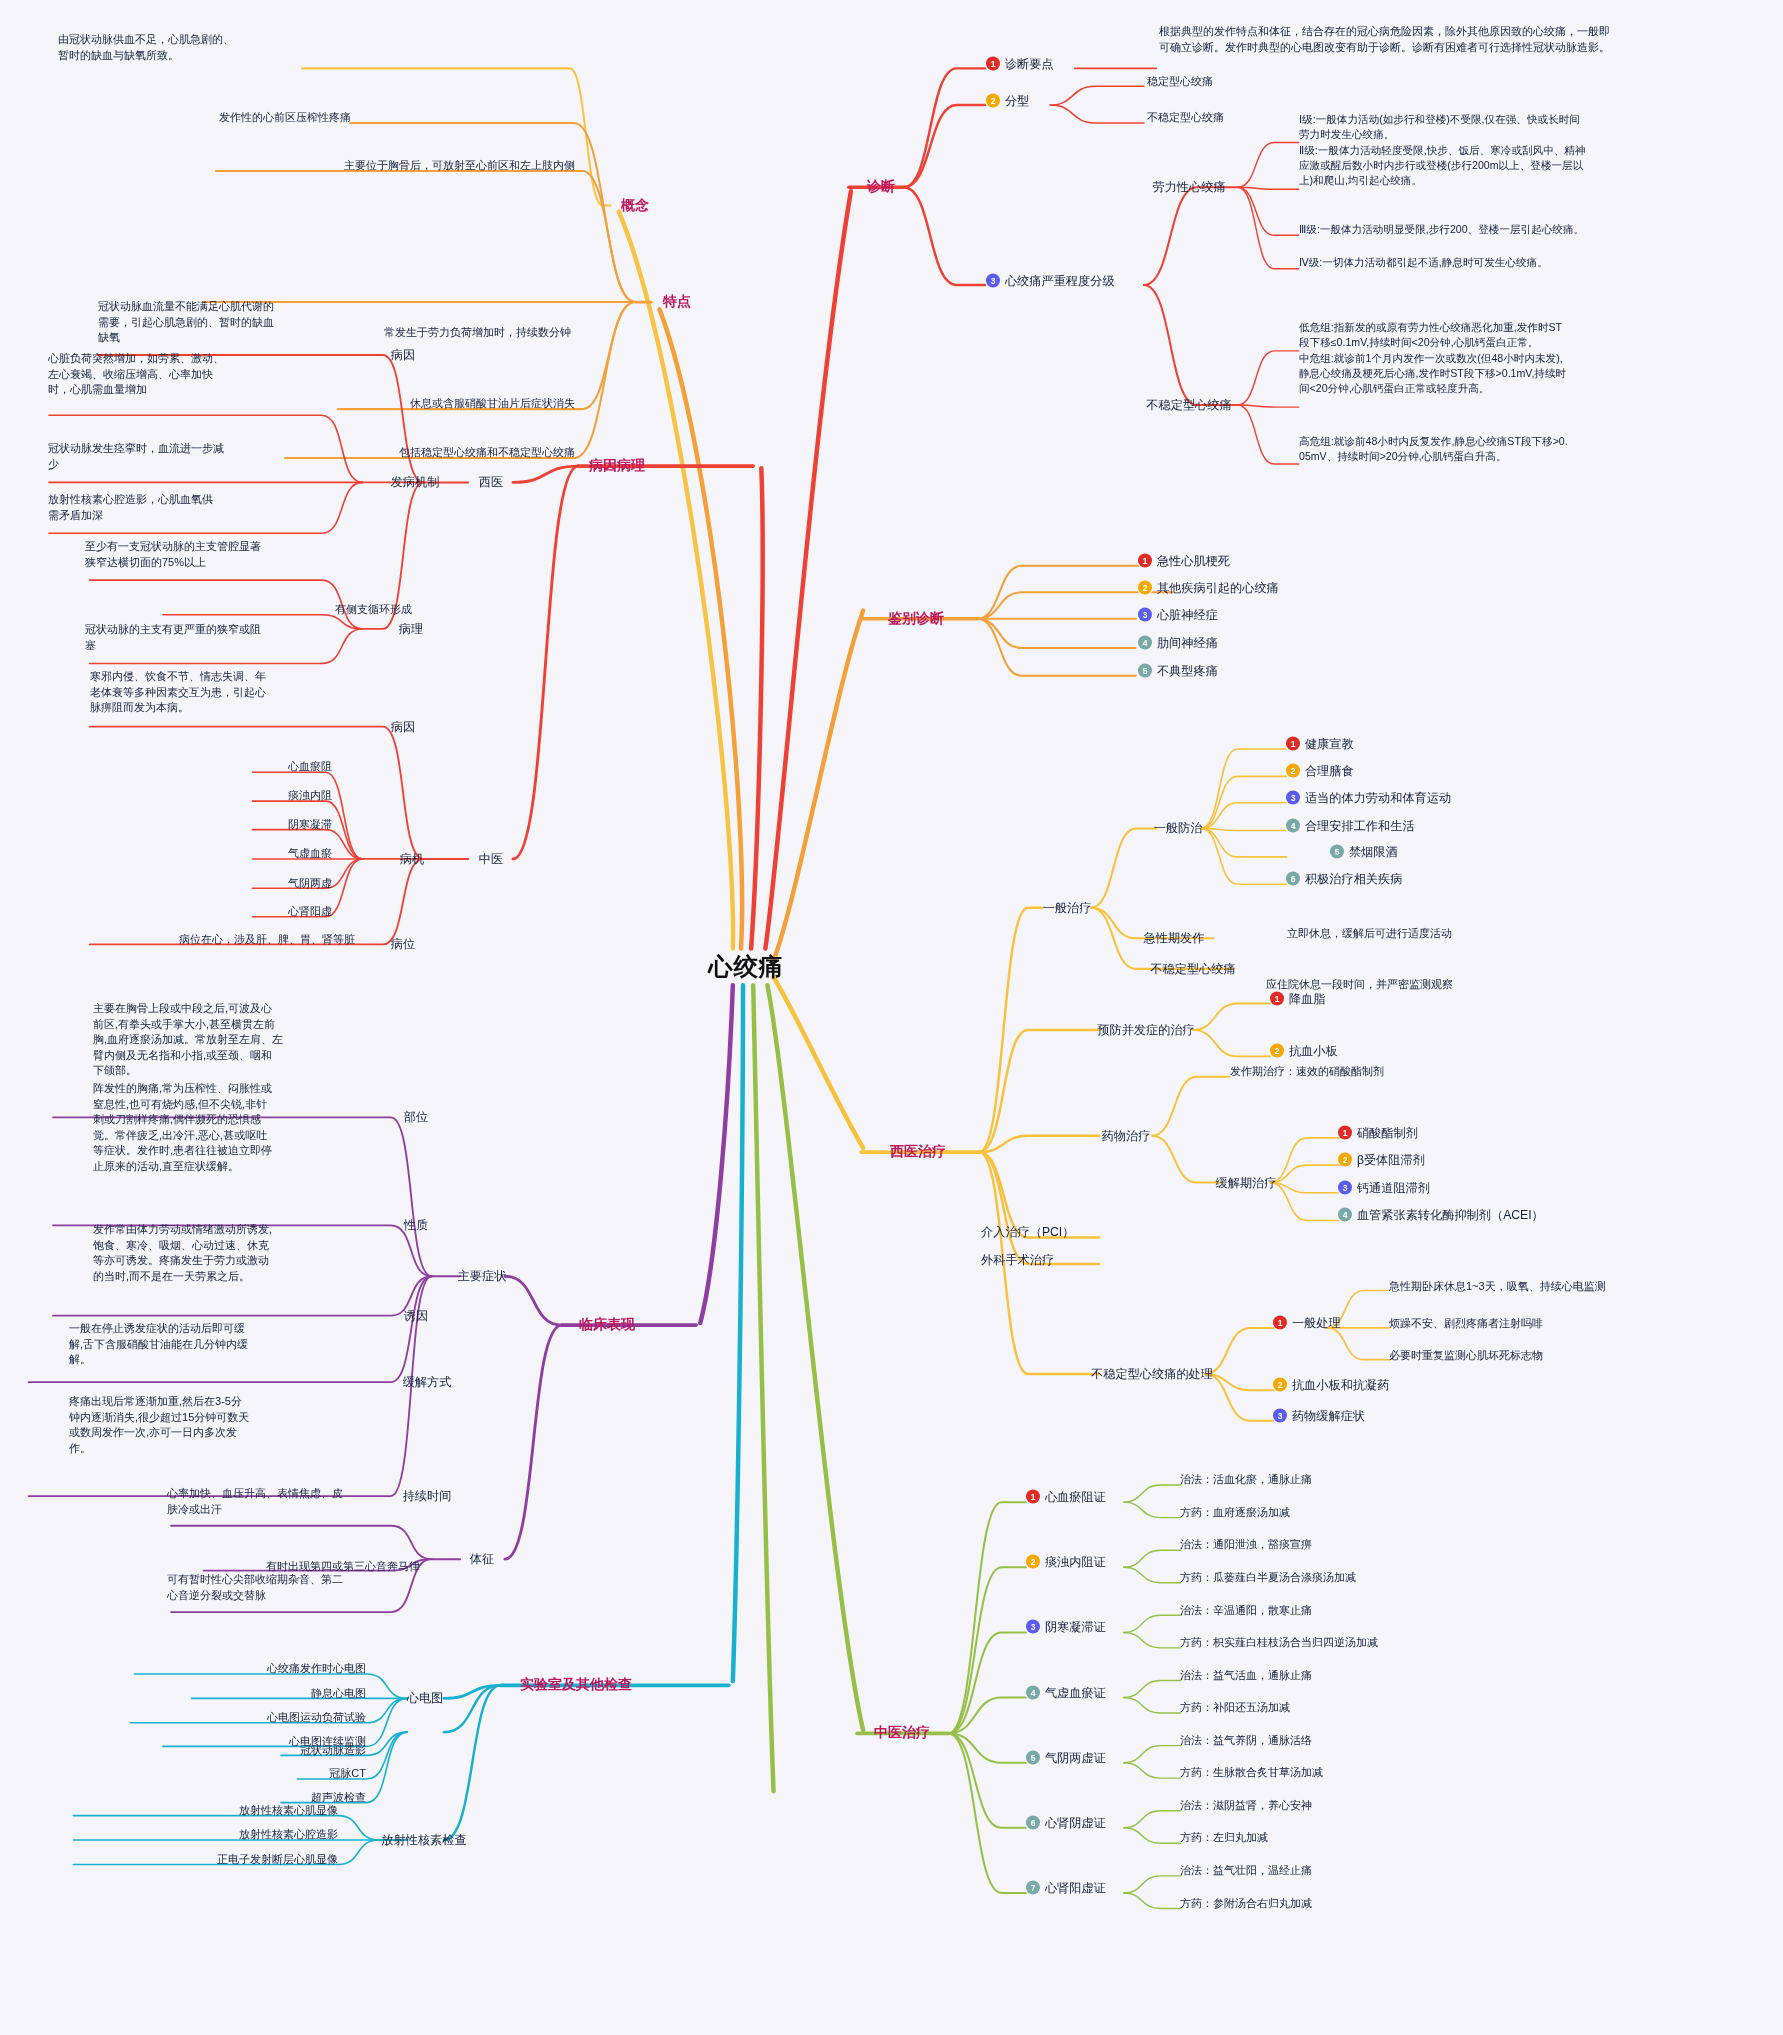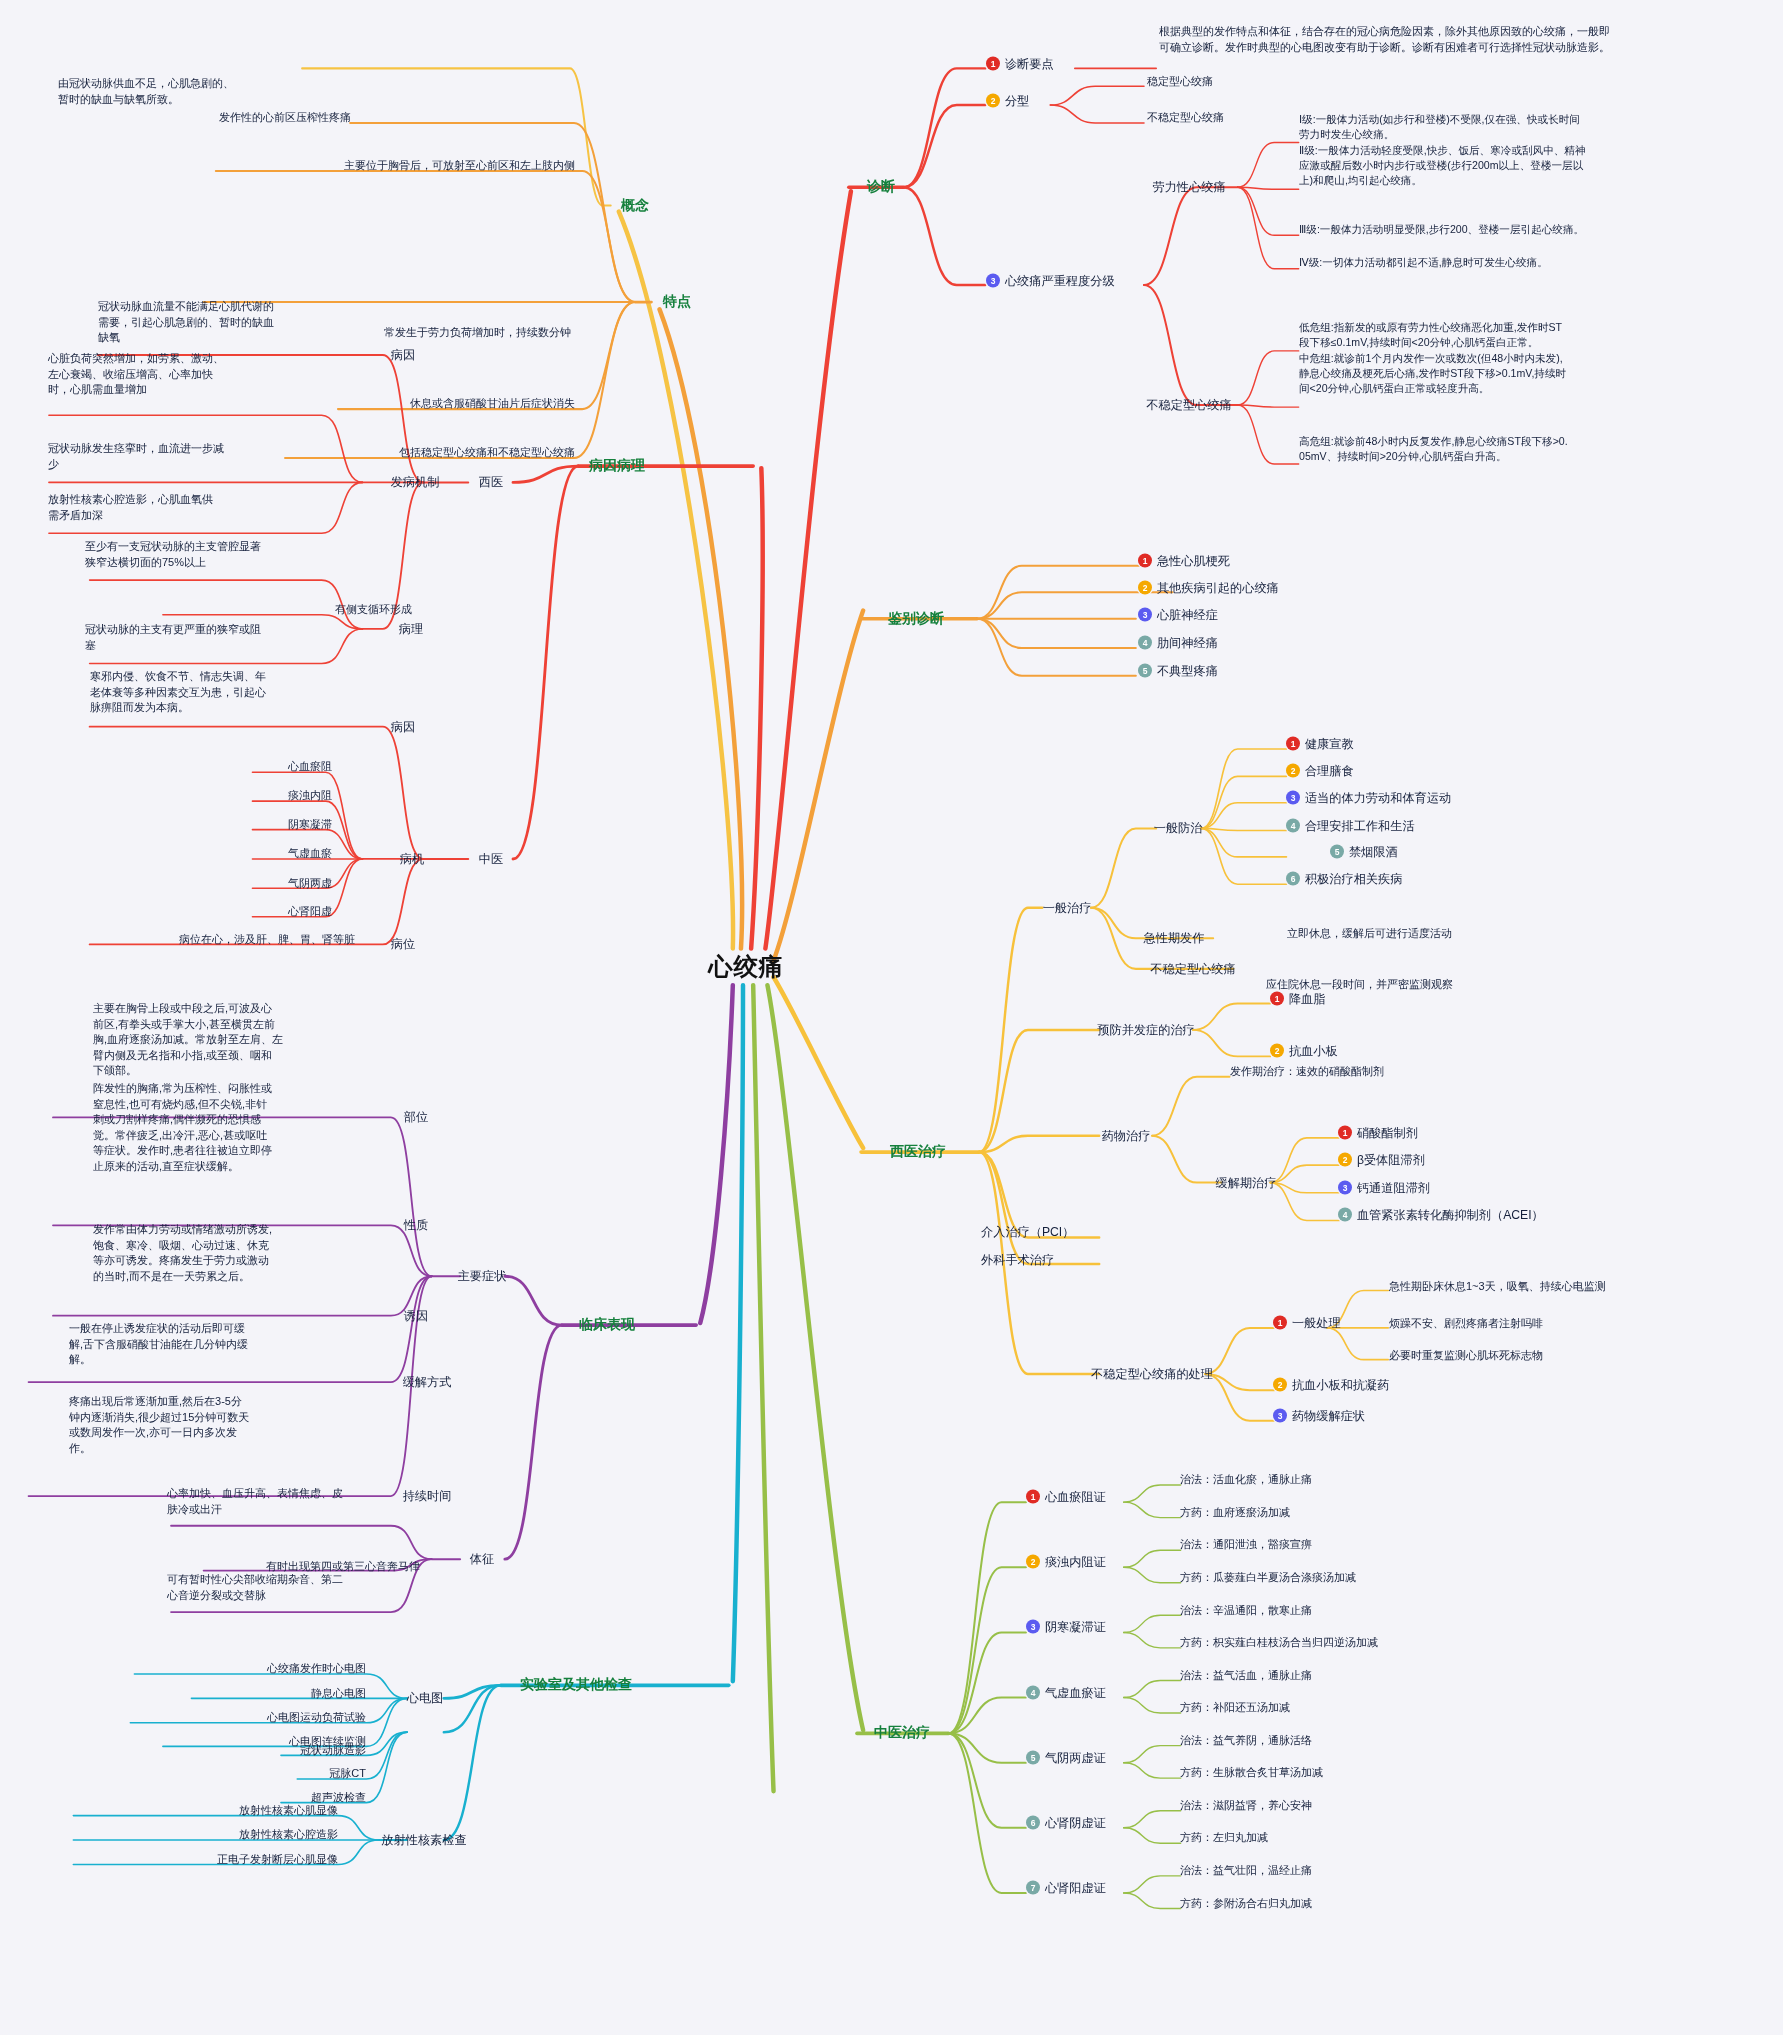--- a/index.html
+++ b/index.html
@@ -21,21 +21,21 @@
 
   
   .central{
     font-size:24.4px;font-weight:bold;color:#111;
     letter-spacing:0.8px;
     transform:translate(-50%,-50%);
     text-align:center;
   }
 
   
-  .l1{font-size:14px;font-weight:bold;color:#15803d;white-space:nowrap;}
+  .l1{font-size:14px;font-weight:bold;color:#be185d;white-space:nowrap;}
   
   .l2{font-size:12.2px;color:#15203c;white-space:nowrap;}
   
   .leaf{font-size:11px;color:#15203c;}
   .leaf.small{font-size:10.6px;}
   .nowrap{white-space:nowrap;}
 
   .anchor-r{transform:translate(-100%,-50%);}   
   .anchor-l{transform:translate(0,-50%);}       
   .anchor-c{transform:translate(-50%,-50%);}
@@ -236,21 +236,21 @@
       <path d="M2760 4490 C2810 4490 2800 4448 2850 4448 L2900 4448" stroke="#97bf48" stroke-width="3.5"></path>
       <path d="M2760 4490 C2810 4490 2800 4528 2850 4528 L2900 4528" stroke="#97bf48" stroke-width="3.5"></path>
       <path d="M2760 4650 C2810 4650 2800 4608 2850 4608 L2900 4608" stroke="#97bf48" stroke-width="3.5"></path>
       <path d="M2760 4650 C2810 4650 2800 4688 2850 4688 L2900 4688" stroke="#97bf48" stroke-width="3.5"></path>
     </g>
   </svg>
 
   <div class="node central" style="left:746px;top:967px;">心绞痛</div>
 
   <div class="node l1 anchor-c" style="left:635px;top:206px;">概念</div>
-  <div class="node leaf txt anchor-r" style="left:302px;top:48px;width:244px;text-align:left;margin-top:44px;">由冠状动脉供血不足，心肌急剧的、
+  <div class="node leaf txt anchor-r" style="left:302px;top:48px;width:244px;text-align:left;">由冠状动脉供血不足，心肌急剧的、
 暂时的缺血与缺氧所致。</div>
 
   <div class="node l1 anchor-c" style="left:677px;top:302px;">特点</div>
   <div class="node leaf nowrap anchor-r" style="left:351px;top:117px;">发作性的心前区压榨性疼痛</div>
   <div class="node leaf nowrap anchor-r" style="left:575px;top:165px;">主要位于胸骨后，可放射至心前区和左上肢内侧</div>
   <div class="node leaf nowrap anchor-r" style="left:571px;top:296px;margin-top:36px;">常发生于劳力负荷增加时，持续数分钟</div>
   <div class="node leaf nowrap anchor-r" style="left:575px;top:403px;">休息或含服硝酸甘油片后症状消失</div>
   <div class="node leaf nowrap anchor-r" style="left:575px;top:452px;">包括稳定型心绞痛和不稳定型心绞痛</div>
 
   <div class="node l1 anchor-c" style="left:617px;top:466px;">病因病理</div>

